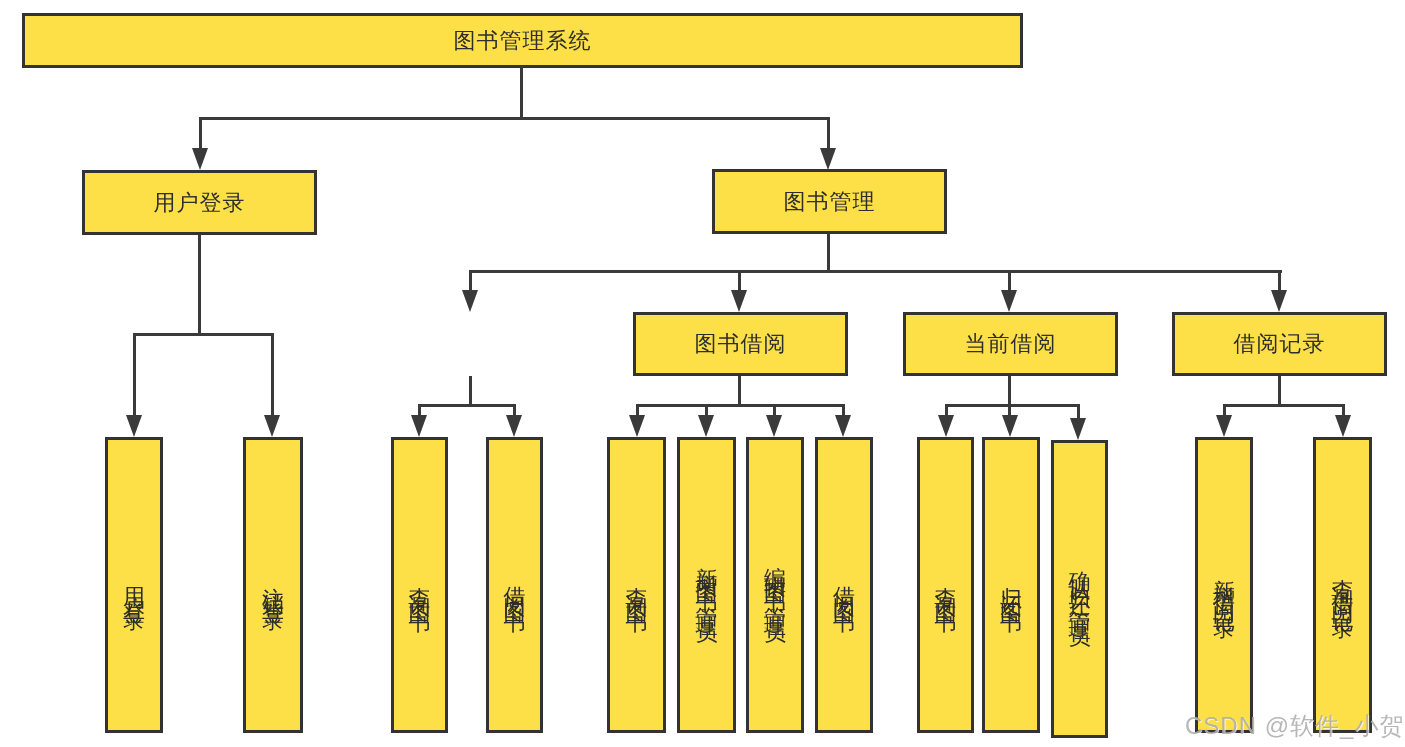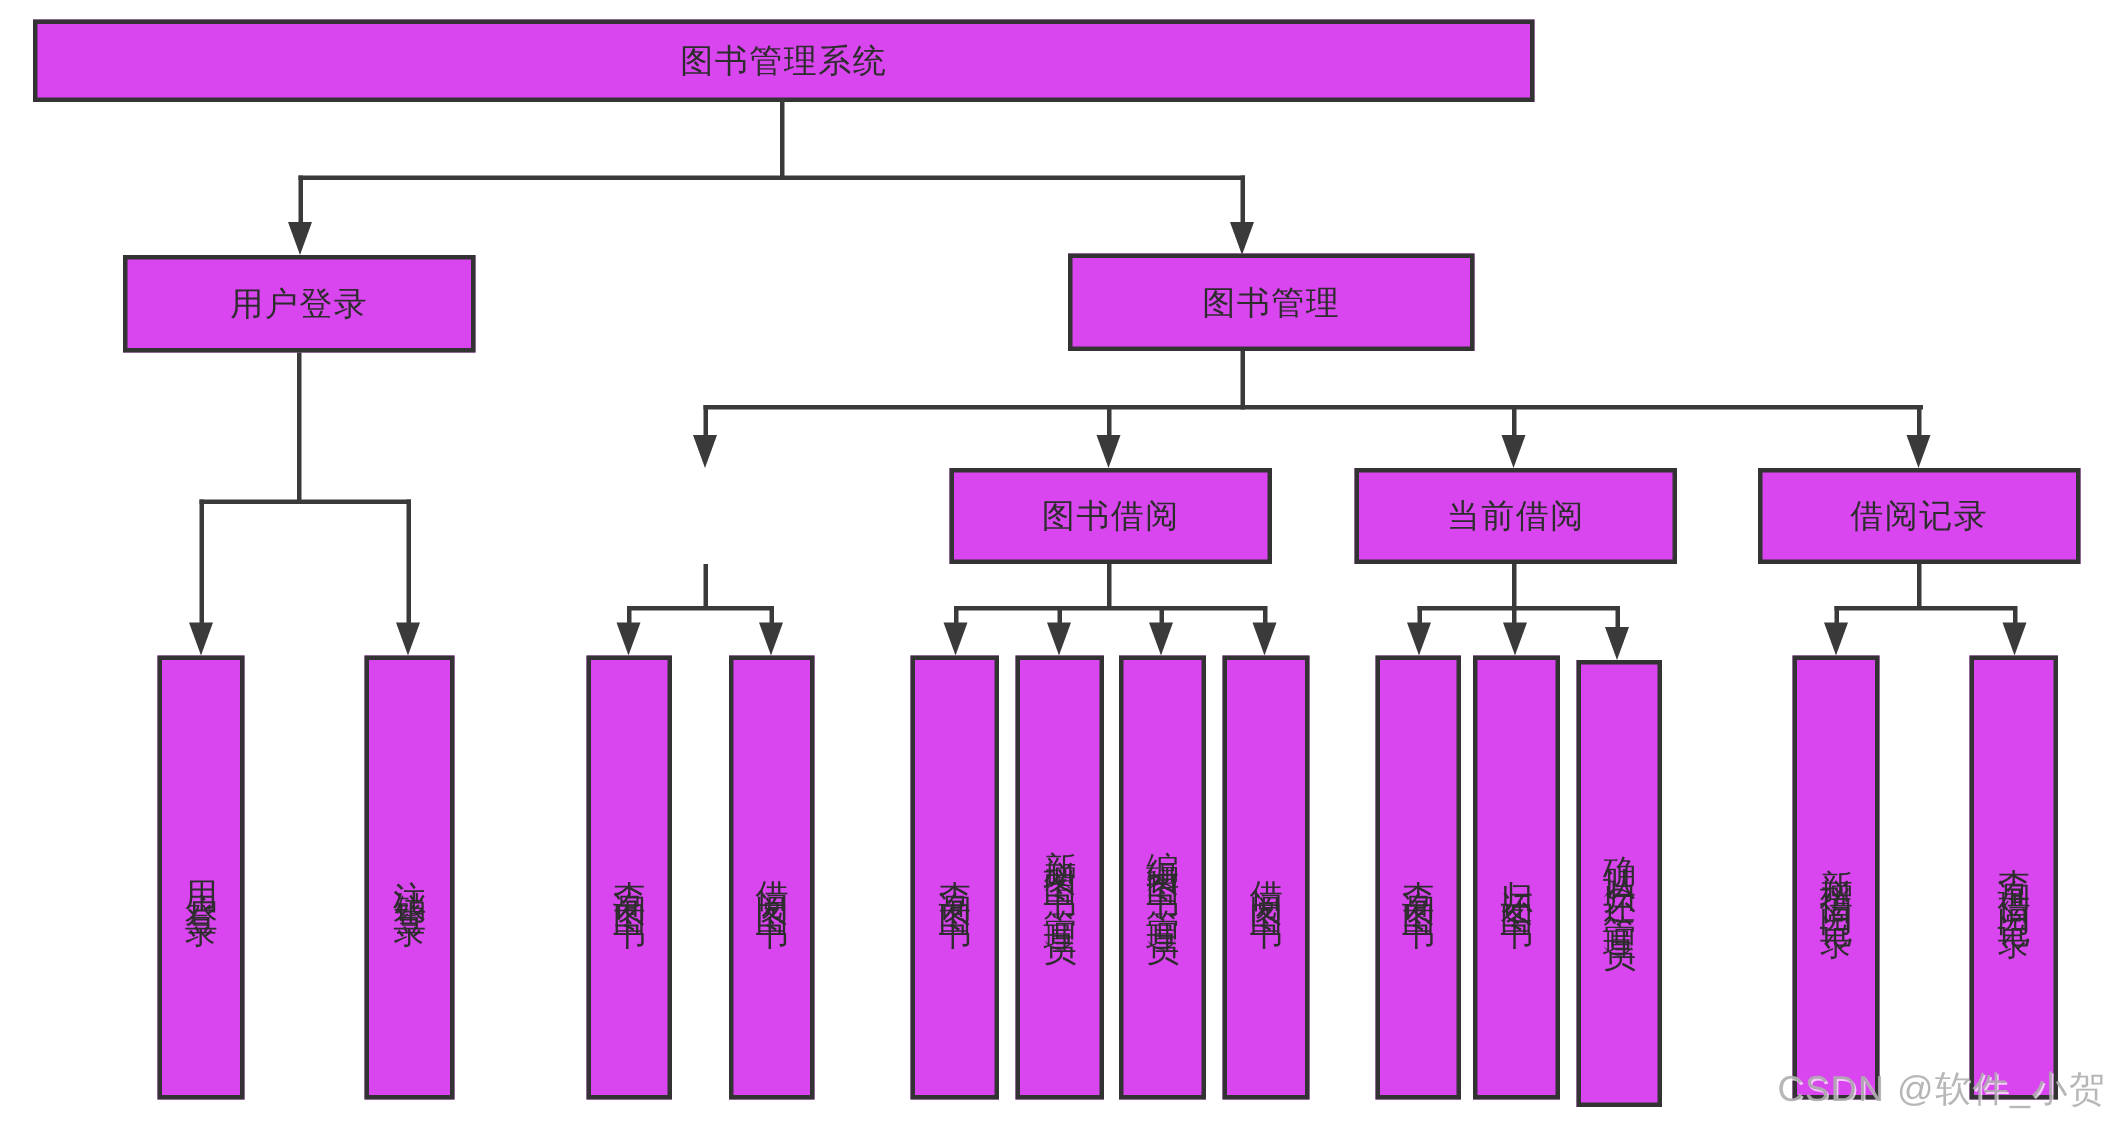--- a/index.html
+++ b/index.html
@@ -9,21 +9,21 @@
     --box-border:#333333;
     --text:#2d2d2d;
     --watermark:#b0b0b0;
   }
   html,body{margin:0;padding:0;background:var(--bg);}
   .canvas{
     position:relative;width:1405px;height:747px;background:var(--bg);
     font-family:"Liberation Sans","DejaVu Sans",sans-serif;overflow:hidden;
   }
   .hbox,.vbox{
-    position:absolute;box-sizing:border-box;background:#d946ef;
+    position:absolute;box-sizing:border-box;background:#fde047;
     border:3px solid var(--box-border);
     display:flex;align-items:center;justify-content:center;
     color:var(--text);
   }
   .hbox span{font-size:22px;letter-spacing:1px;white-space:nowrap;}
   .vbox .vtext{
     writing-mode:vertical-rl;text-orientation:mixed;
     font-size:22px;line-height:1.1;letter-spacing:8px;white-space:nowrap;
   }
   .vl{position:absolute;width:3px;background:var(--line);}
@@ -50,21 +50,21 @@
   <div class="vl" style="left:520px;top:66px;height:53px"></div>
   <div class="hl" style="left:199px;top:117px;width:631px"></div>
   <div class="vl" style="left:199px;top:117px;height:33px"></div>
   <div class="ar" style="left:192px;top:148px"></div>
   <div class="vl" style="left:827px;top:117px;height:33px"></div>
   <div class="ar" style="left:820px;top:148px"></div>
 
   <div class="hbox" style="left:82px;top:170px;width:235px;height:65px">
     <span>用户登录</span>
   </div>
-  <div class="hbox" style="left:712px;top:169px;width:271px;height:65px">
+  <div class="hbox" style="left:712px;top:169px;width:235px;height:65px">
     <span>图书管理</span>
   </div>
 
   <div class="vl" style="left:198px;top:235px;height:100px"></div>
   <div class="hl" style="left:133px;top:333px;width:141px"></div>
   <div class="vl" style="left:133px;top:333px;height:84px"></div>
   <div class="ar" style="left:126px;top:415px"></div>
   <div class="vl" style="left:271px;top:333px;height:84px"></div>
   <div class="ar" style="left:264px;top:415px"></div>
 

